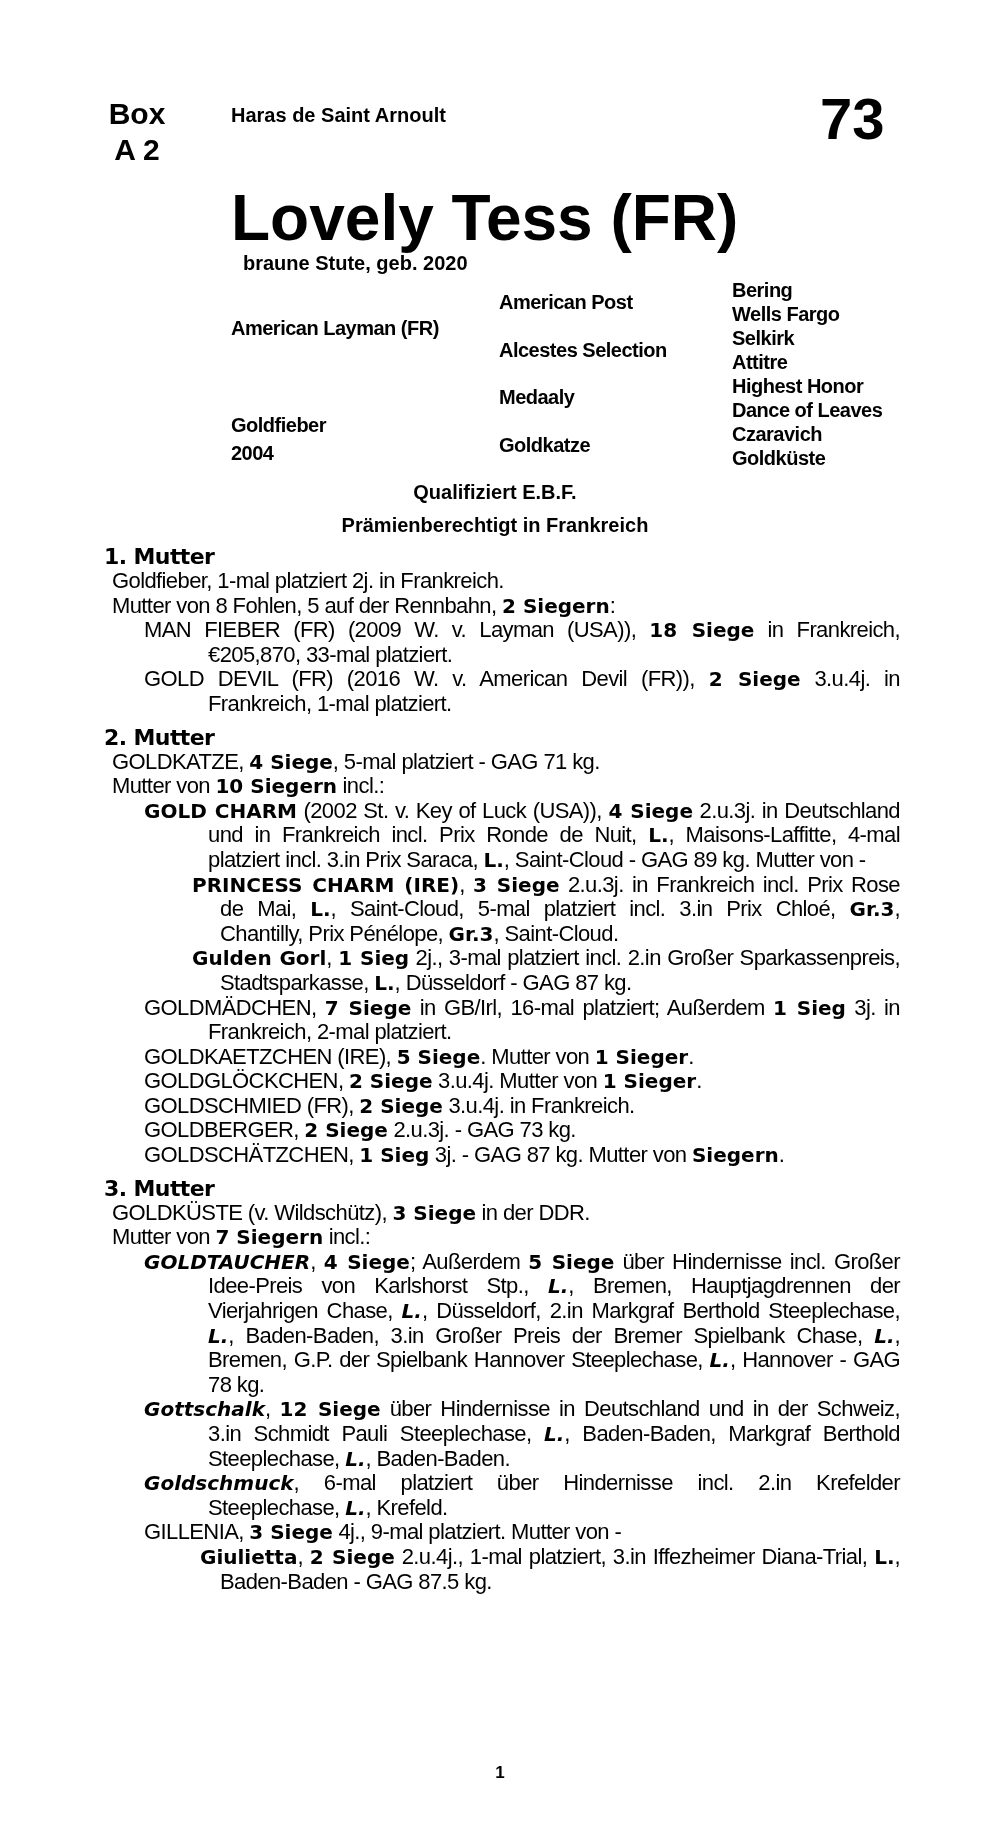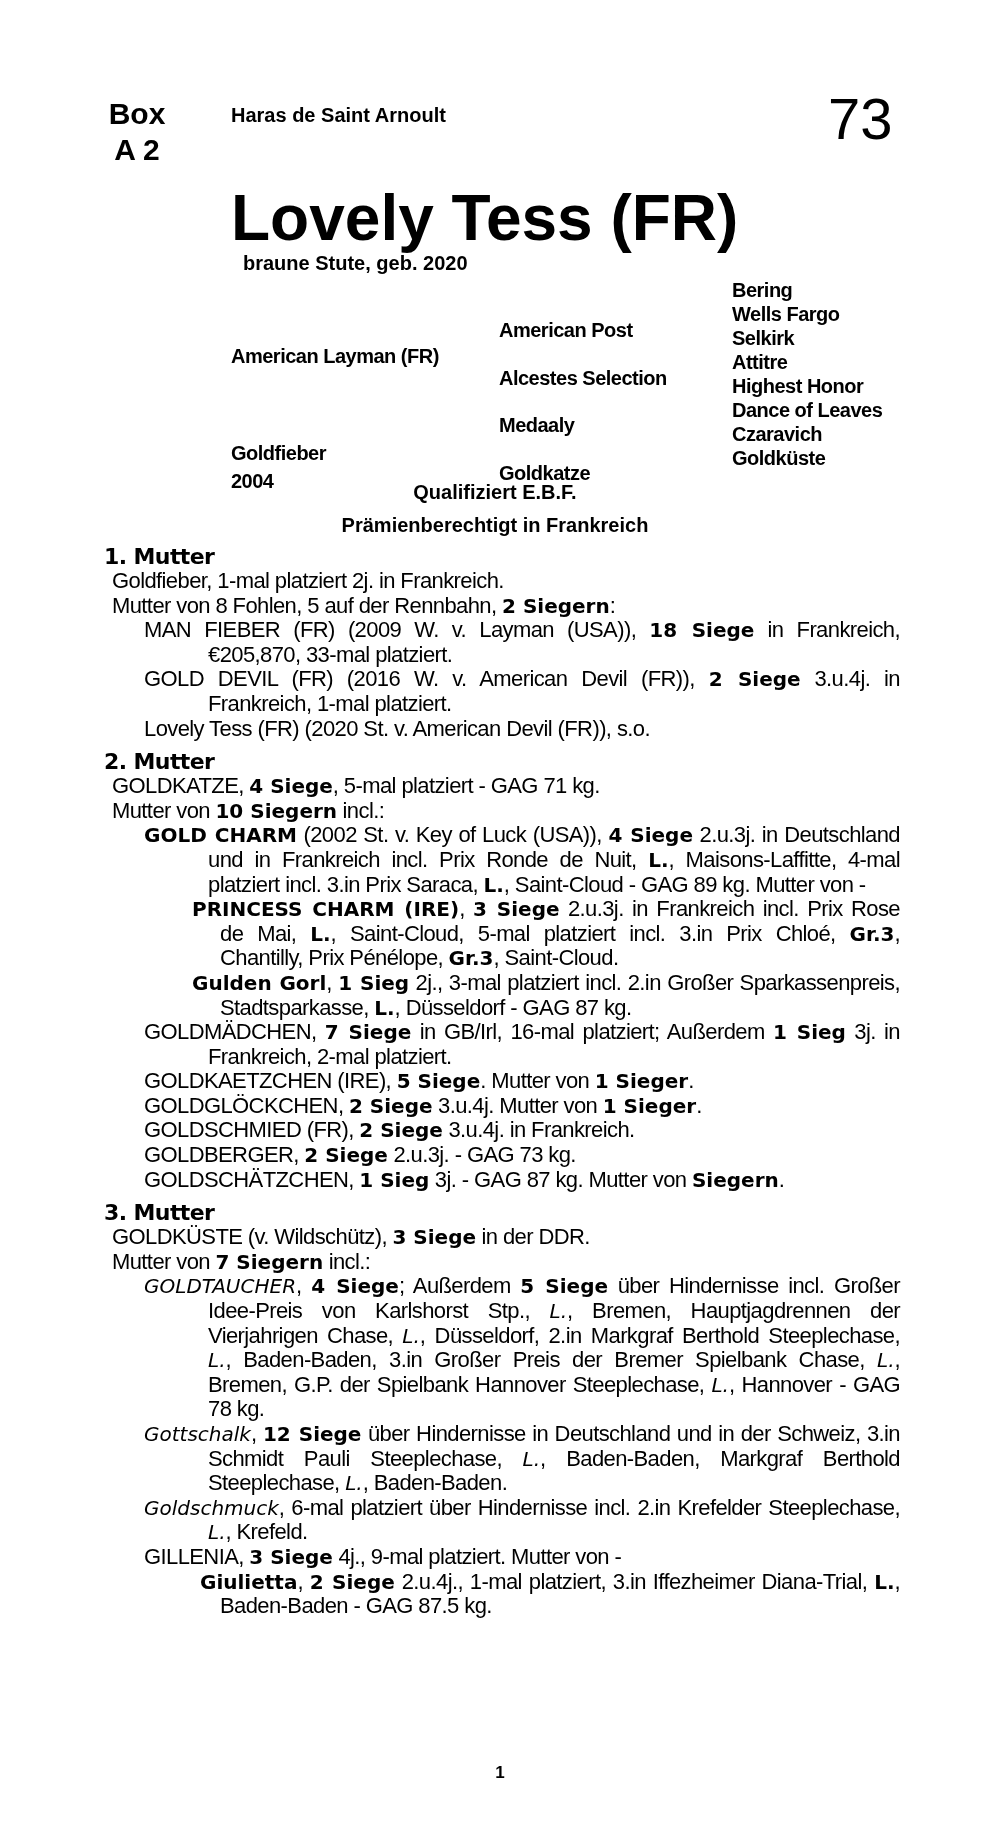--- a/index.html
+++ b/index.html
@@ -1,35 +1,35 @@
 <!DOCTYPE html>
 <html><head>
 <meta charset="utf-8">
 <style>
   html, body { margin: 0; padding: 0; background: #ffffff; }
   body { width: 1000px; height: 1834px; position: relative; overflow: hidden; color: #000; font-family: "Liberation Sans", sans-serif; }
   .abs { position: absolute; font-weight: bold; }
   .box-label { left: 104px; top: 96px; font-weight: bold; font-size: 30px; line-height: 36px; text-align: center; width: 66px; }
   .breeder { left: 231px; top: 104px; font-size: 20px; }
-  .lot-number { left: 820px; top: 88px; font-weight: normal; font-size: 58px; line-height: 62px; margin-left: 8px; }
+  .lot-number { left: 820px; top: 88px; font-weight: bold; font-size: 58px; line-height: 62px; }
   .horse-name { left: 231px; top: 190px; font-weight: bold; font-size: 64px; line-height: 56px; }
   .horse-desc { left: 231px; top: 252px; font-size: 20px; margin-left: 12px; }
-  .ped { font-size: 20px; line-height: 26px; letter-spacing: -0.5px; margin-top: 28px; }
+  .ped { font-size: 20px; line-height: 26px; letter-spacing: -0.5px; }
   .ped-col3 { font-size: 20px; line-height: 24px; letter-spacing: -0.5px; }
   .qual { left: 0; width: 1000px; text-align: center; font-weight: bold; font-size: 20px; }
   .content { position: absolute; left: 104px; top: 545px; width: 796px; font-size: 22px; line-height: 24.6px; letter-spacing: -0.6px; }
   .sec-title { font-weight: bold; font-size: 22px; line-height: 24px; font-family: "DejaVu Sans", sans-serif; }
   .sec { margin-bottom: 9px; }
   .l0 { padding-left: 8px; }
   .entry { text-align: justify; }
   .e1 { padding-left: 104px; text-indent: -64px; }
   .e2 { padding-left: 116px; text-indent: -28px; }
   .e3 { padding-left: 116px; text-indent: -20px; }
   .b { font-weight: bold; font-family: "DejaVu Sans", sans-serif; font-size: 20px; letter-spacing: 0; }
-  .bi { font-weight: normal; font-style: italic; font-family: "DejaVu Sans", sans-serif; font-size: 20px; letter-spacing: 0; margin-top: 16px; }
+  .bi { font-weight: bold; font-style: italic; font-family: "DejaVu Sans", sans-serif; font-size: 20px; letter-spacing: 0; margin-top: 16px; }
   .page-num { left: 0; width: 1000px; text-align: center; top: 1763px; font-size: 17px; }
 </style>
 </head>
 <body>
 
 <div class="abs box-label">
   <div>Box</div>
   <div>A 2</div>
 </div>
 <div class="abs breeder">Haras de Saint Arnoult</div>
@@ -62,21 +62,20 @@
 <div class="abs qual" style="top:481px; left:-5px;">Qualifiziert E.B.F.</div>
 <div class="abs qual" style="top:514px; left:-5px;">Prämienberechtigt in Frankreich</div>
 
 <div class="content" id="family-content">
     <div class="sec">
       <div class="sec-title">1. Mutter</div>
       <div class="l0"><span>Goldfieber, 1-mal platziert 2j. in Frankreich.</span></div>
       <div class="l0"><span>Mutter von 8 Fohlen, 5 auf der Rennbahn, </span><span class="b">2 Siegern</span><span>:</span></div>
       <div class="entry e1"><span>MAN FIEBER (FR) (2009 W. v. Layman (USA)), </span><span class="b">18 Siege</span><span> in Frankreich, €205,870, 33-mal platziert.</span></div>
       <div class="entry e1"><span>GOLD DEVIL (FR) (2016 W. v. American Devil (FR)), </span><span class="b">2 Siege</span><span> 3.u.4j. in Frankreich, 1-mal platziert.</span></div>
-      <div class="entry e1"><span>Lovely Tess (FR) (2020 St. v. American Devil (FR)), s.o.</span></div>
     </div>
     <div class="sec">
       <div class="sec-title">2. Mutter</div>
       <div class="l0"><span>GOLDKATZE, </span><span class="b">4 Siege</span><span>, 5-mal platziert - GAG 71 kg.</span></div>
       <div class="l0"><span>Mutter von </span><span class="b">10 Siegern</span><span> incl.:</span></div>
       <div class="entry e1"><span class="b">GOLD CHARM</span><span> (2002 St. v. Key of Luck (USA)), </span><span class="b">4 Siege</span><span> 2.u.3j. in Deutschland und in Frankreich incl. Prix Ronde de Nuit, </span><span class="b">L.</span><span>, Maisons-Laffitte, 4-mal platziert incl. 3.in Prix Saraca, </span><span class="b">L.</span><span>, Saint-Cloud - GAG 89 kg. Mutter von -</span></div>
       <div class="entry e2"><span class="b">PRINCESS CHARM (IRE)</span><span>, </span><span class="b">3 Siege</span><span> 2.u.3j. in Frankreich incl. Prix Rose de Mai, </span><span class="b">L.</span><span>, Saint-Cloud, 5-mal platziert incl. 3.in Prix Chloé, </span><span class="b">Gr.3</span><span>, Chantilly, Prix Pénélope, </span><span class="b">Gr.3</span><span>, Saint-Cloud.</span></div>
       <div class="entry e2"><span class="b">Gulden Gorl</span><span>, </span><span class="b">1 Sieg</span><span> 2j., 3-mal platziert incl. 2.in Großer Sparkassenpreis, Stadtsparkasse, </span><span class="b">L.</span><span>, Düsseldorf - GAG 87 kg.</span></div>
       <div class="entry e1"><span>GOLDMÄDCHEN, </span><span class="b">7 Siege</span><span> in GB/Irl, 16-mal platziert; Außerdem </span><span class="b">1 Sieg</span><span> 3j. in Frankreich, 2-mal platziert.</span></div>
       <div class="entry e1"><span>GOLDKAETZCHEN (IRE), </span><span class="b">5 Siege</span><span>. Mutter von </span><span class="b">1 Sieger</span><span>.</span></div>

